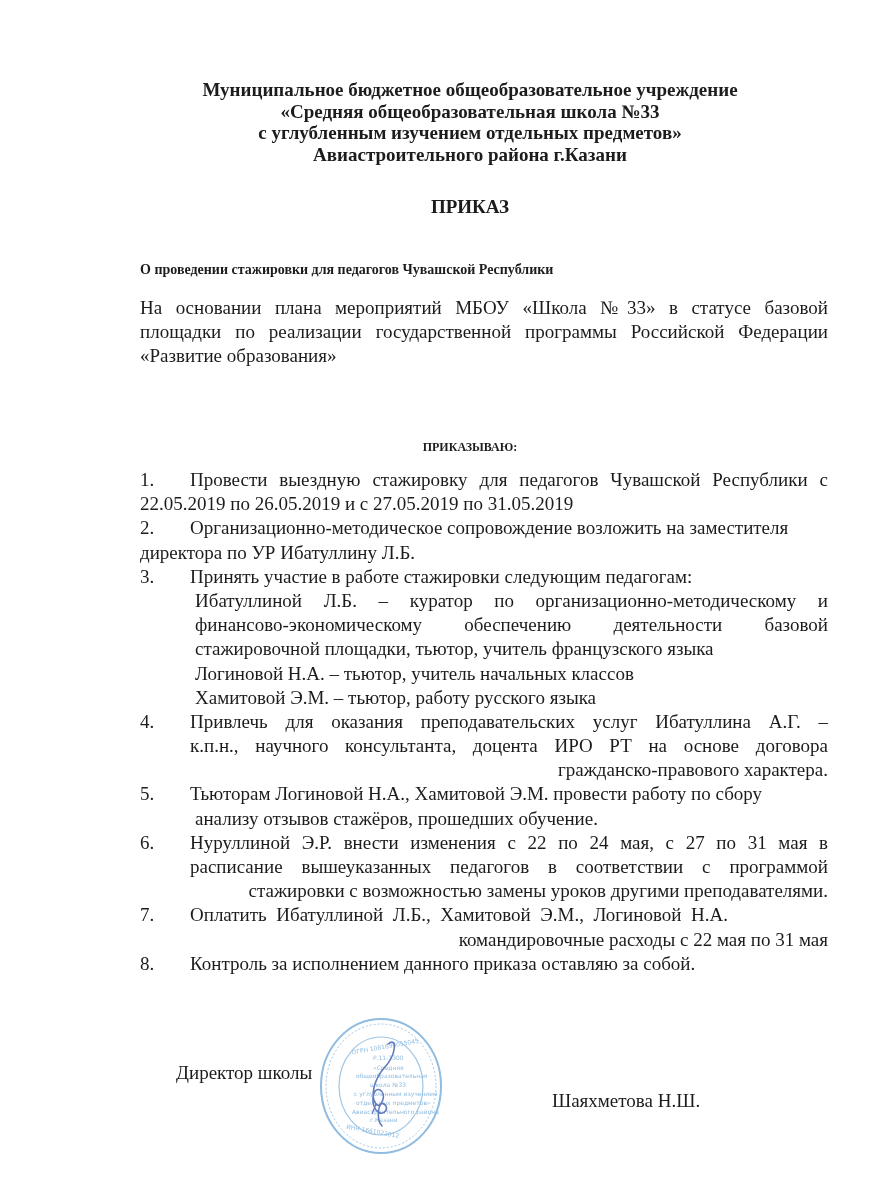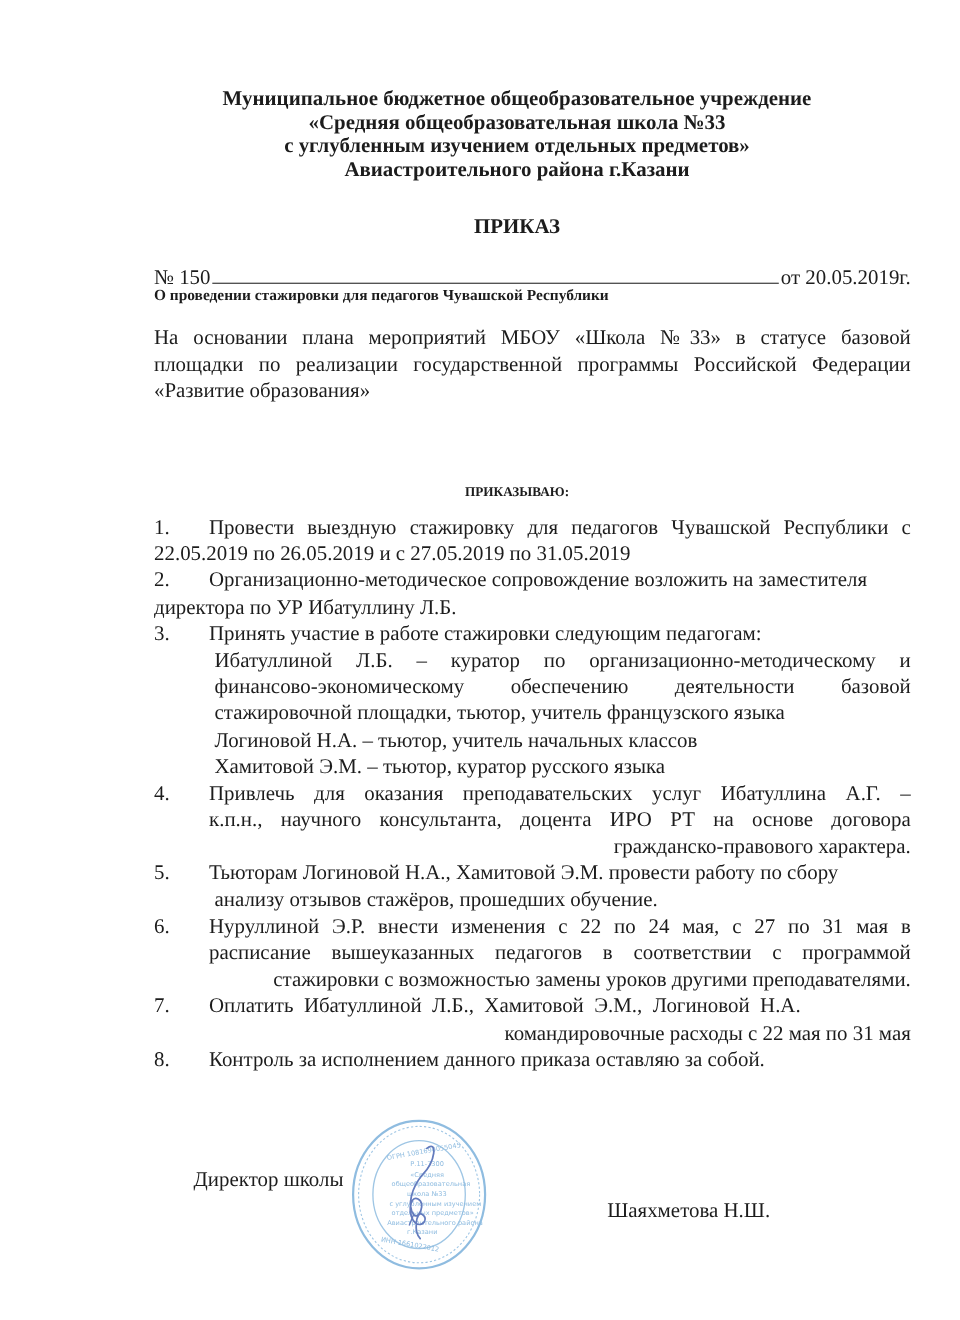--- a/index.html
+++ b/index.html
@@ -133,25 +133,20 @@
 
   <div class="header">
     <div>Муниципальное бюджетное общеобразовательное учреждение</div>
     <div>«Средняя общеобразовательная школа №33</div>
     <div>с углубленным изучением отдельных предметов»</div>
     <div>Авиастроительного района г.Казани</div>
   </div>
 
   <div class="title">ПРИКАЗ</div>
 
-  <div class="number-line">
-    <span>№  150</span>
-    <span class="underline"></span>
-    <span>от  20.05.2019г.</span>
-  </div>
 
   <div class="subject">О проведении стажировки для педагогов Чувашской Республики</div>
 
   <div class="basis">
     <span class="line">На основании плана мероприятий МБОУ «Школа №33»  в статусе базовой</span>
     <span class="line">площадки по реализации  государственной  программы Российской Федерации</span>
     <span class="line last">«Развитие образования»</span>
   </div>
 
   <div class="order-title">ПРИКАЗЫВАЮ:</div>
@@ -167,21 +162,21 @@
       <span class="ln"><span class="num">2.</span><span>Организационно-методическое сопровождение возложить на заместителя</span></span>
       <span class="ln">директора по УР Ибатуллину Л.Б.</span>
     </div>
 
     <div>
       <span class="ln"><span class="num">3.</span><span>Принять участие в работе стажировки следующим педагогам:</span></span>
       <span class="ln j ind2">Ибатуллиной Л.Б. – куратор по организационно-методическому  и</span>
       <span class="ln j ind2">финансово-экономическому   обеспечению   деятельности   базовой</span>
       <span class="ln ind2">стажировочной площадки, тьютор, учитель французского языка</span>
       <span class="ln ind2">Логиновой Н.А. – тьютор, учитель начальных классов</span>
-      <span class="ln ind2">Хамитовой Э.М. – тьютор, куратор русского языка</span>
+      <span class="ln ind2">Хамитовой Э.М. – тьютор, работу русского языка</span>
     </div>
 
     <div>
       <span class="ln j"><span class="num">4.</span><span>Привлечь для оказания преподавательских услуг Ибатуллина А.Г. –</span></span>
       <span class="ln j ind">к.п.н., научного консультанта, доцента ИРО РТ на основе договора</span>
       <span class="ln ind">гражданско-правового характера.</span>
     </div>
 
     <div>
       <span class="ln"><span class="num">5.</span><span>Тьюторам Логиновой Н.А., Хамитовой Э.М. провести  работу по сбору</span></span>

